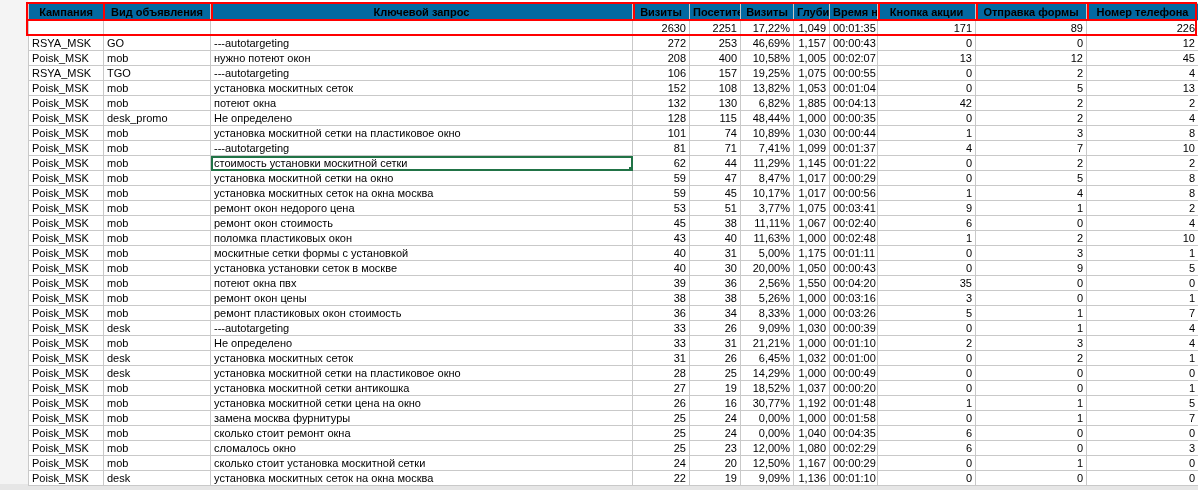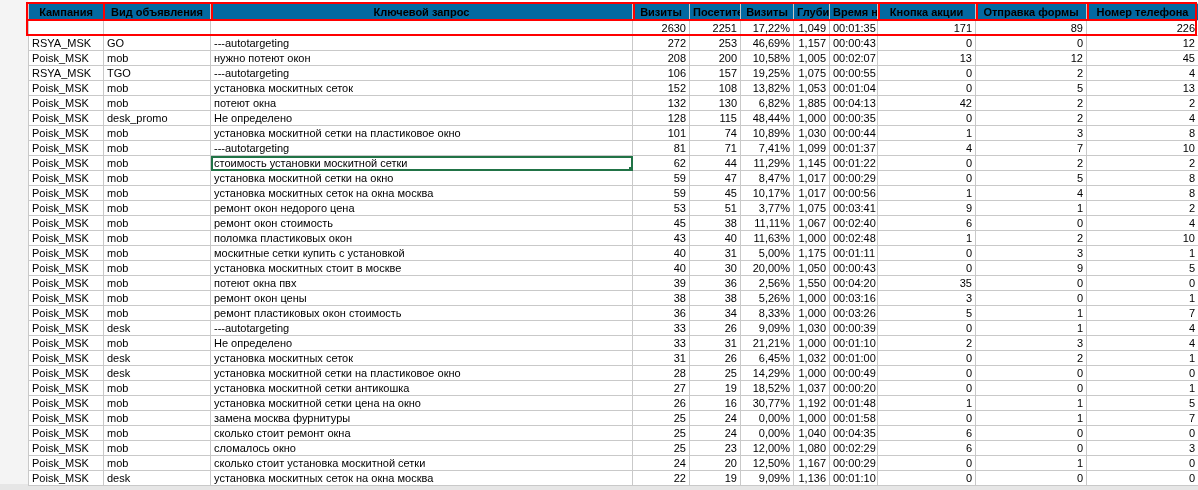--- a/index.html
+++ b/index.html
@@ -133,21 +133,21 @@
           <td class="num">00:00:43</td>
           <td class="num">0</td>
           <td class="num">0</td>
           <td class="num">12</td>
         </tr>
         <tr>
           <td class="txt">Poisk_MSK</td>
           <td class="txt">mob</td>
           <td class="txt">нужно потеют окон</td>
           <td class="num">208</td>
-          <td class="num">200</td>
+          <td class="num">400</td>
           <td class="num">10,58%</td>
           <td class="num">1,005</td>
           <td class="num">00:02:07</td>
           <td class="num">13</td>
           <td class="num">12</td>
           <td class="num">45</td>
         </tr>
         <tr>
           <td class="txt">RSYA_MSK</td>
           <td class="txt">TGO</td>
@@ -300,34 +300,34 @@
           <td class="num">11,63%</td>
           <td class="num">1,000</td>
           <td class="num">00:02:48</td>
           <td class="num">1</td>
           <td class="num">2</td>
           <td class="num">10</td>
         </tr>
         <tr>
           <td class="txt">Poisk_MSK</td>
           <td class="txt">mob</td>
-          <td class="txt">москитные сетки купить с установкой</td>
+          <td class="txt">москитные сетки формы с установкой</td>
           <td class="num">40</td>
           <td class="num">31</td>
           <td class="num">5,00%</td>
           <td class="num">1,175</td>
           <td class="num">00:01:11</td>
           <td class="num">0</td>
           <td class="num">3</td>
           <td class="num">1</td>
         </tr>
         <tr>
           <td class="txt">Poisk_MSK</td>
           <td class="txt">mob</td>
-          <td class="txt">установка москитных стоит в москве</td>
+          <td class="txt">установка установки сеток в москве</td>
           <td class="num">40</td>
           <td class="num">30</td>
           <td class="num">20,00%</td>
           <td class="num">1,050</td>
           <td class="num">00:00:43</td>
           <td class="num">0</td>
           <td class="num">9</td>
           <td class="num">5</td>
         </tr>
         <tr>

